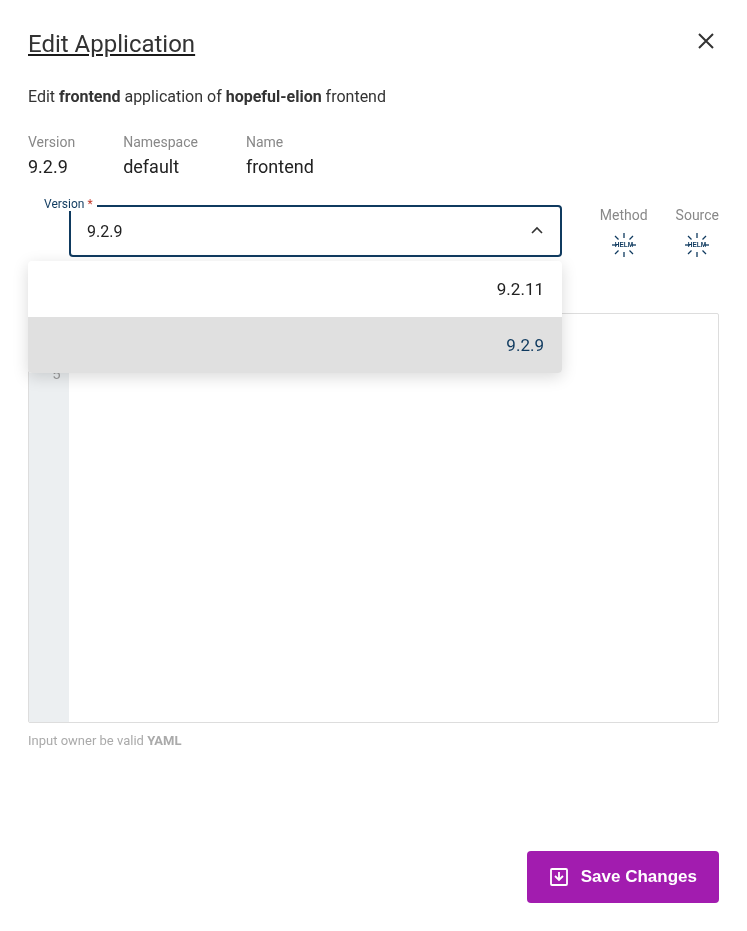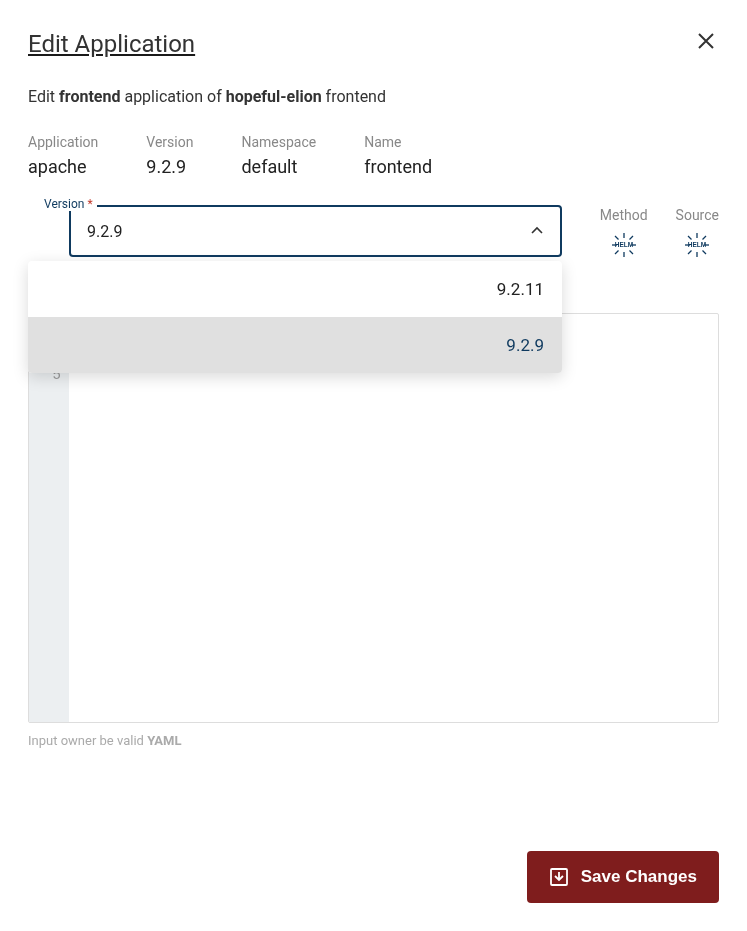--- a/index.html
+++ b/index.html
@@ -167,21 +167,21 @@
       font-size: 13px;
       color: #aaa;
     }
     .hint b { font-weight: 700; }
     .footer {
       position: absolute;
       bottom: 28px;
       right: 28px;
     }
     .save-btn {
-      background: #7f1d1d;
+      background: #a21caf;
       color: #fff;
       border: none;
       border-radius: 4px;
       padding: 16px 22px;
       font-size: 17px;
       font-weight: 600;
       cursor: pointer;
       display: flex;
       align-items: flex-start;
       gap: 12px;
@@ -198,24 +198,20 @@
         <path d="M2 2 L16 16 M16 2 L2 16" stroke="#333" stroke-width="2" fill="none"></path>
       </svg>
   </button>
 </div>
 
 <p class="subtitle">
   <span>Edit </span><b>frontend</b><span> application of </span><b>hopeful-elion</b><span> frontend</span>
 </p>
 
 <div class="meta-row">
-  <div class="meta-item">
-    <span class="meta-label">Application</span>
-    <span class="meta-value">apache</span>
-  </div>
   <div class="meta-item">
     <span class="meta-label">Version</span>
     <span class="meta-value">9.2.9</span>
   </div>
   <div class="meta-item">
     <span class="meta-label">Namespace</span>
     <span class="meta-value">default</span>
   </div>
   <div class="meta-item">
     <span class="meta-label">Name</span>

